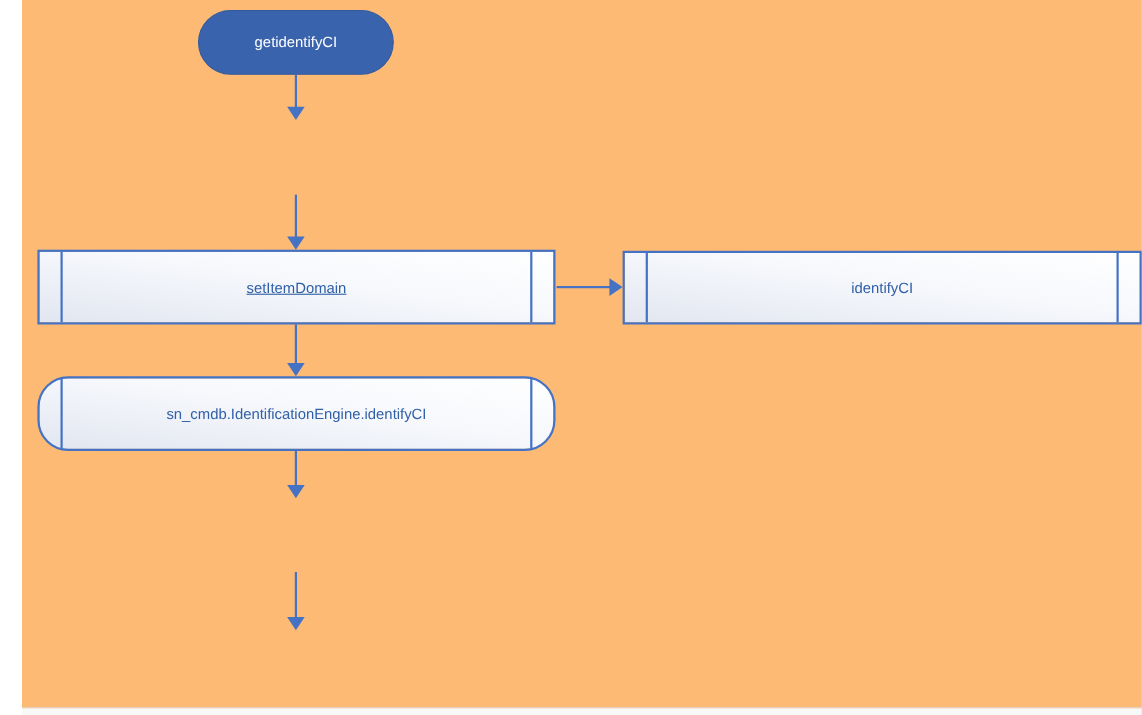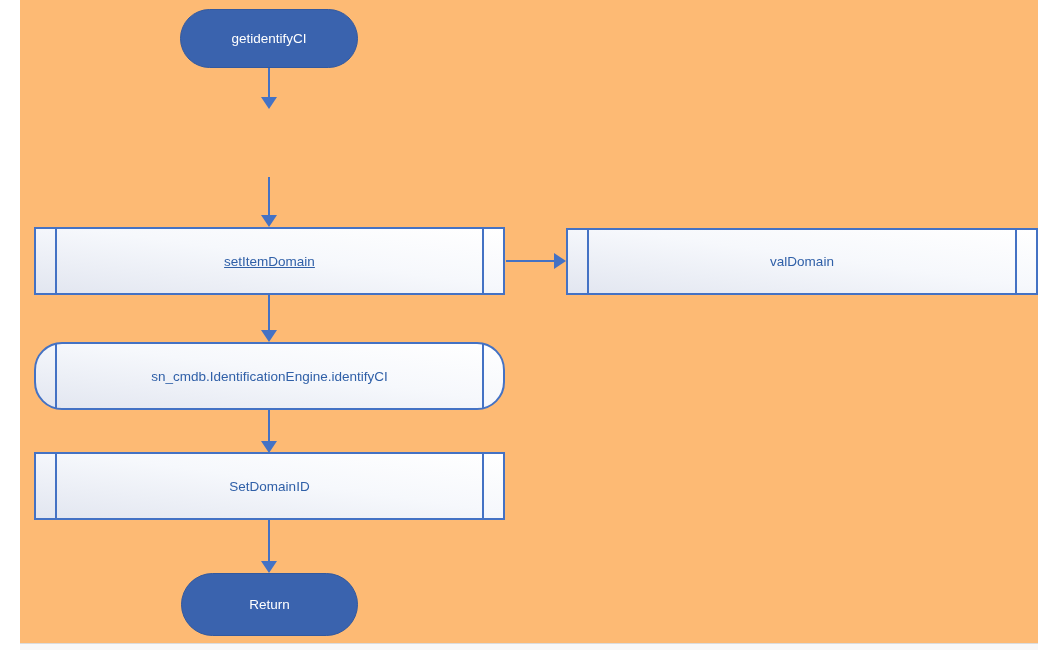--- a/index.html
+++ b/index.html
@@ -131,50 +131,42 @@
   </div>
 
   <div class="arrow-h" style="left:486px; top:253px; width:60px;">
     <div class="stem"></div>
     <div class="head"></div>
   </div>
 
   <div class="subprocess" style="left:546px; top:228px; width:472px; height:67px;">
     <div class="sidebar left"></div>
     <div class="sidebar right"></div>
-    <span>valDomain</span>
+    <span>identifyCI</span>
   </div>
 
   <div class="arrow-v" style="left:241px; top:295px; height:47px;">
     <div class="stem"></div>
     <div class="head"></div>
   </div>
 
   <div class="subprocess" style="left:14px; top:342px; width:471px; height:68px;border-radius:28px;">
     <div class="sidebar left"></div>
     <div class="sidebar right"></div>
     <span>sn_cmdb.IdentificationEngine.identifyCI</span>
   </div>
 
   <div class="arrow-v" style="left:241px; top:410px; height:43px;">
     <div class="stem"></div>
     <div class="head"></div>
   </div>
 
-  <div class="subprocess" style="left:14px; top:452px; width:471px; height:68px;">
-    <div class="sidebar left"></div>
-    <div class="sidebar right"></div>
-    <span>SetDomainID</span>
-  </div>
 
   <div class="arrow-v" style="left:241px; top:520px; height:53px;">
     <div class="stem"></div>
     <div class="head"></div>
   </div>
 
-  <div class="terminal" style="left:161px; top:573px; width:177px; height:63px;">
-    <span>Return</span>
-  </div>
 
   <div class="bottom-divider"></div>
   <div class="bottom-strip"></div>
 
 </div>
 
 </body></html>

